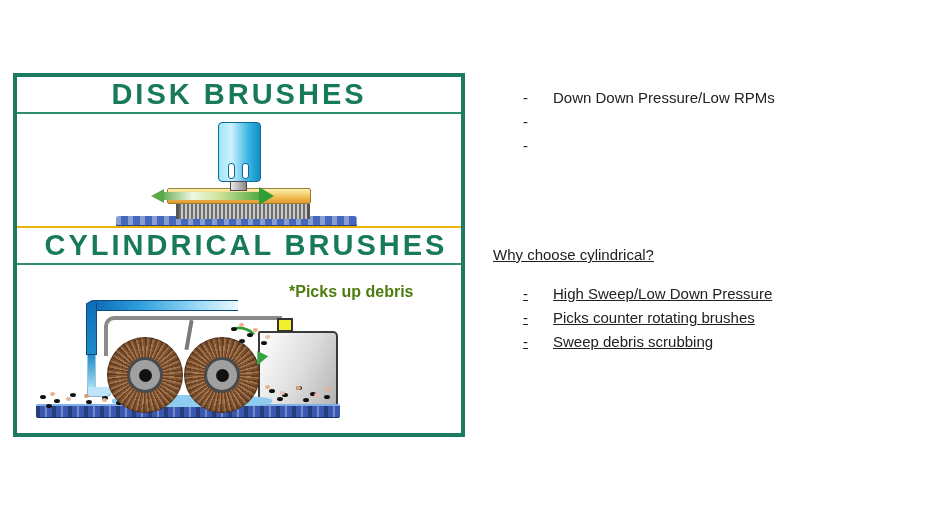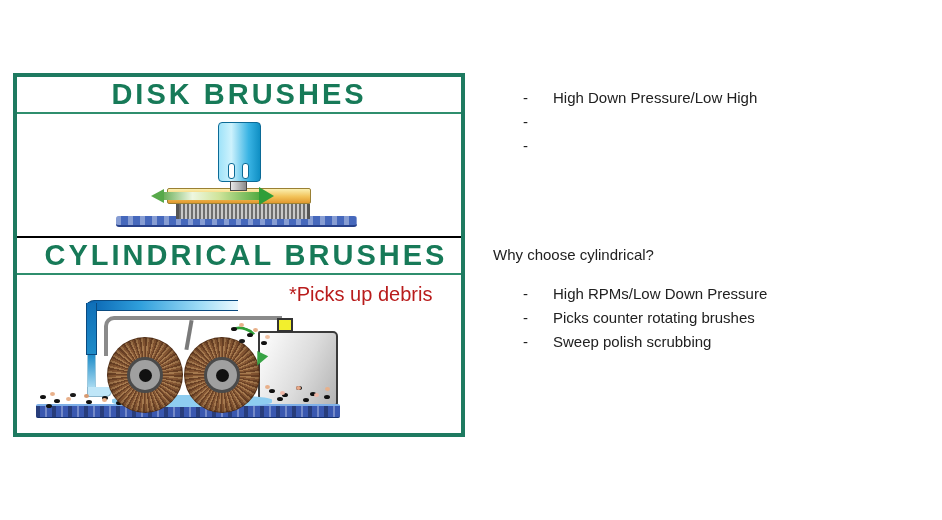--- a/index.html
+++ b/index.html
@@ -10,21 +10,21 @@
   
   .figure{
     position:absolute;left:13px;top:73px;width:452px;height:364px;
     box-sizing:border-box;border:4px solid #1e7a60;background:#fff;
   }
   .panel-title{
     position:absolute;left:0;right:0;display:flex;align-items:center;justify-content:center;
     font-weight:bold;color:#177a58;font-size:29px;letter-spacing:3px;white-space:nowrap;
   }
   .panel-title.t1{top:0;height:35px;border-bottom:2px solid #2f8e6d;}
-  .panel-title.t2{top:159px;height:35px;border-top:2px solid #000000;border-bottom:2px solid #2f8e6d;padding-left:14px;}
+  .panel-title.t2{top:149px;height:35px;border-top:2px solid #eab308;border-bottom:2px solid #2f8e6d;padding-left:14px;}
   .fig-el{position:absolute;box-sizing:border-box;}
   
   .motor{left:201px;top:45px;width:43px;height:60px;border:1px solid #0b6a96;border-radius:4px;
     background:linear-gradient(90deg,#9fe3f9,#cdf2fd 30%,#3ab4e4 72%,#0f8fc4);}
   .vent{top:86px;width:7px;height:16px;background:#fff;border:1px solid #0b6a96;border-radius:3px;}
   .vent.v1{left:211px;} .vent.v2{left:225px;}
   .shaft{left:213px;top:104px;width:17px;height:10px;border:1px solid #4a4a4a;
     background:linear-gradient(90deg,#e8e8e8,#8a8a8a);}
   .pad-bar{left:150px;top:111px;width:144px;height:16px;border:1px solid #9a8034;border-radius:2px;
     background:linear-gradient(#fbf0b0,#f2c258 55%,#e1992f);}
@@ -34,21 +34,21 @@
     border-top:7px solid transparent;border-bottom:7px solid transparent;border-right:13px solid #57a94a;}
   .rot-arrow-right{left:242px;top:110px;width:0;height:0;
     border-top:9px solid transparent;border-bottom:9px solid transparent;border-left:15px solid #2f9e38;}
   .bristles{left:159px;top:127px;width:134px;height:15px;
     border-left:3px solid #555;border-right:3px solid #555;
     background:repeating-linear-gradient(90deg,#6e6e6e 0 2px,#c9c9c9 2px 4px);}
   .disk-floor{left:99px;top:139px;width:241px;height:11px;border-radius:3px;
     background:repeating-linear-gradient(90deg,rgba(255,255,255,.35) 0 5px,rgba(0,0,0,0) 5px 12px),#4668bc;
     border-bottom:2px solid #26408a;}
   
-  .note{left:272px;top:206px;width:130px;font-weight:normal;font-size:20px;color:#b91c1c;white-space:nowrap;}
+  .note{left:272px;top:206px;width:130px;font-weight:bold;font-size:16px;color:#4d7c0f;white-space:nowrap;}
   .pipe-h{left:69px;top:223px;width:152px;height:11px;border:1px solid #0a4a80;border-right:none;
     border-top-left-radius:8px;background:linear-gradient(90deg,#0762b0,#2f9fdc 35%,#9fdcf6 75%,#ecf9ff);}
   .pipe-v{left:69px;top:226px;width:11px;height:52px;border:1px solid #0a4a80;border-top:none;
     background:linear-gradient(#0f6fb8,#1f8cc8);}
   .pipe-v-fade{left:70px;top:278px;width:9px;height:40px;
     border-left:1px solid #9cc8dd;border-right:1px solid #9cc8dd;
     background:linear-gradient(#1f8cc8,#c9edfb);}
   .pipe-foot{left:70px;top:310px;width:25px;height:10px;border:1px solid #8ab5cc;border-top:none;
     border-bottom-right-radius:6px;background:#bfe6f8;}
   .housing{left:87px;top:239px;width:178px;height:40px;
@@ -79,21 +79,21 @@
   .debris-black{width:6px;height:4px;border-radius:50%;background:#111;}
   .debris-tan{width:5px;height:4px;border-radius:50%;background:#e8b08a;}
   .d-floor-black{left:23px;top:318px;box-shadow:14px 4px #111,30px -2px #1a1a1a,46px 5px #111,62px 1px #111,76px 6px #111,6px 9px #111;}
   .d-floor-tan{left:33px;top:315px;box-shadow:16px 5px #e8b08a,34px 2px #d89a70,52px 6px #e8b08a,68px 3px #f0c0a0;}
   .d-tank-black{left:252px;top:312px;box-shadow:13px 4px #111,27px -3px #1a1a1a,41px 3px #111,55px 6px #111,34px 9px #111,8px 8px #111;}
   .d-tank-tan{left:248px;top:308px;box-shadow:15px 6px #f0b8a8,31px 1px #e8a888,49px 8px #f0b8a8,60px 2px #e8b08a;}
   .d-throat-black{left:214px;top:250px;box-shadow:16px 6px #111,30px 14px #111,8px 12px #1a1a1a;}
   .d-throat-tan{left:222px;top:246px;box-shadow:14px 5px #e8b08a,26px 12px #f0c0a0;}
   
   .txt-section{position:absolute;left:493px;width:420px;color:#212121;}
-  .txt-section.s1{top:86px;} .txt-section.s2{top:244px;}
+  .txt-section.s1{top:86px;} .txt-section.s2{top:244px;text-decoration:underline;}
   .heading{font-size:15px;line-height:21px;margin-bottom:17px;}
   ul.bullets{list-style:none;margin:0;padding:0;}
   ul.bullets li{display:flex;font-size:15px;line-height:24px;padding-left:30px;}
   ul.bullets .dash{width:30px;flex:0 0 30px;}
 </style>
 </head>
 <body>
 
 <div class="canvas">
 
@@ -143,42 +143,42 @@
     <div class="fig-el debris-black d-tank-black"></div>
     <div class="fig-el debris-tan d-tank-tan"></div>
     <div class="fig-el debris-black d-throat-black"></div>
     <div class="fig-el debris-tan d-throat-tan"></div>
   </div>
 
   <div class="txt-section s1">
     <ul class="bullets">
       <li>
         <span class="dash">-</span>
-        <span>High Down Pressure/Low High</span>
+        <span>Down Down Pressure/Low RPMs</span>
       </li>
       <li>
         <span class="dash">-</span>
       </li>
       <li>
         <span class="dash">-</span>
       </li>
     </ul>
   </div>
 
   <div class="txt-section s2">
     <div class="heading">Why choose cylindrical?</div>
     <ul class="bullets">
       <li>
         <span class="dash">-</span>
-        <span>High RPMs/Low Down Pressure</span>
+        <span>High Sweep/Low Down Pressure</span>
       </li>
       <li>
         <span class="dash">-</span>
         <span>Picks counter rotating brushes</span>
       </li>
       <li>
         <span class="dash">-</span>
-        <span>Sweep polish scrubbing</span>
+        <span>Sweep debris scrubbing</span>
       </li>
     </ul>
   </div>
 
 </div>
 
 </body></html>

